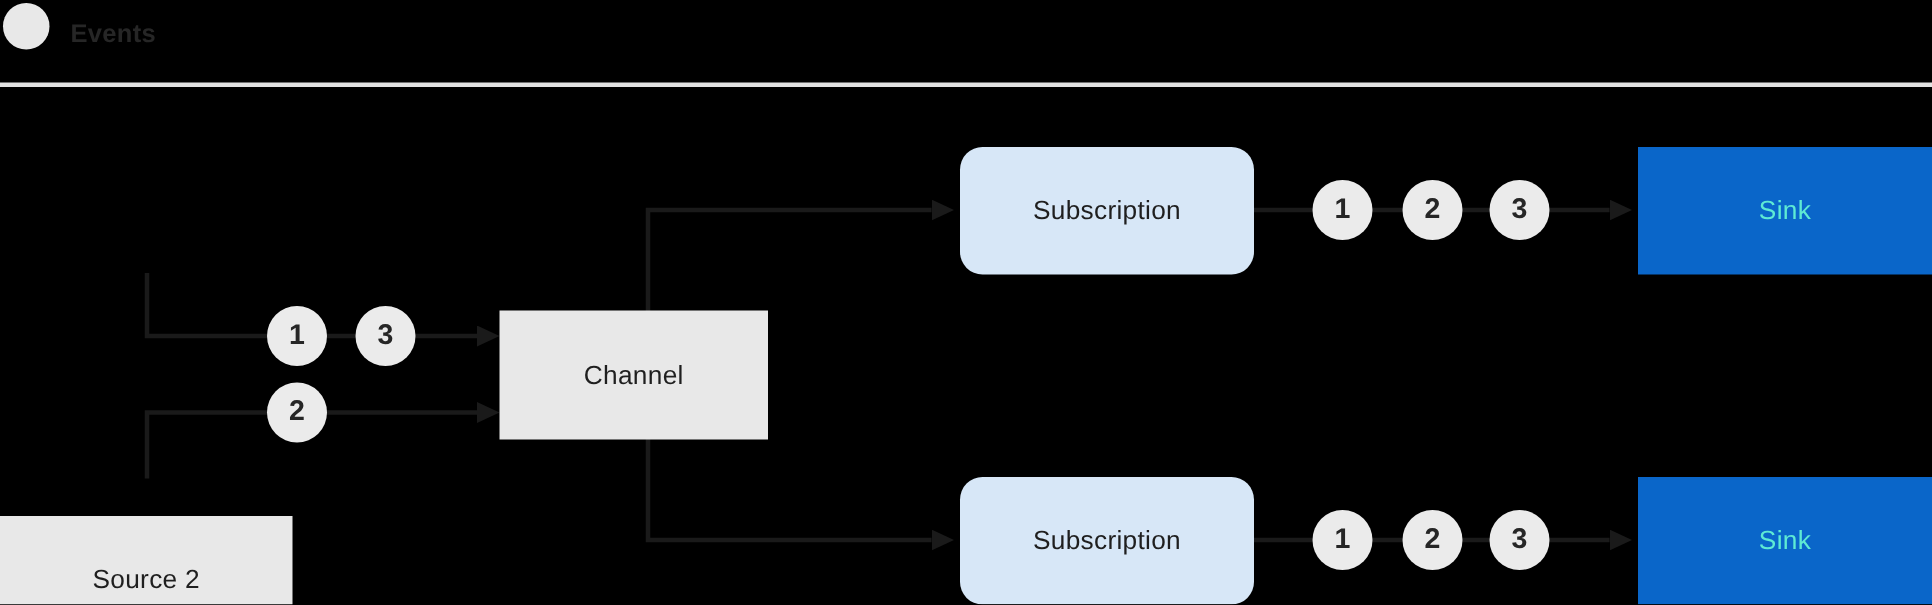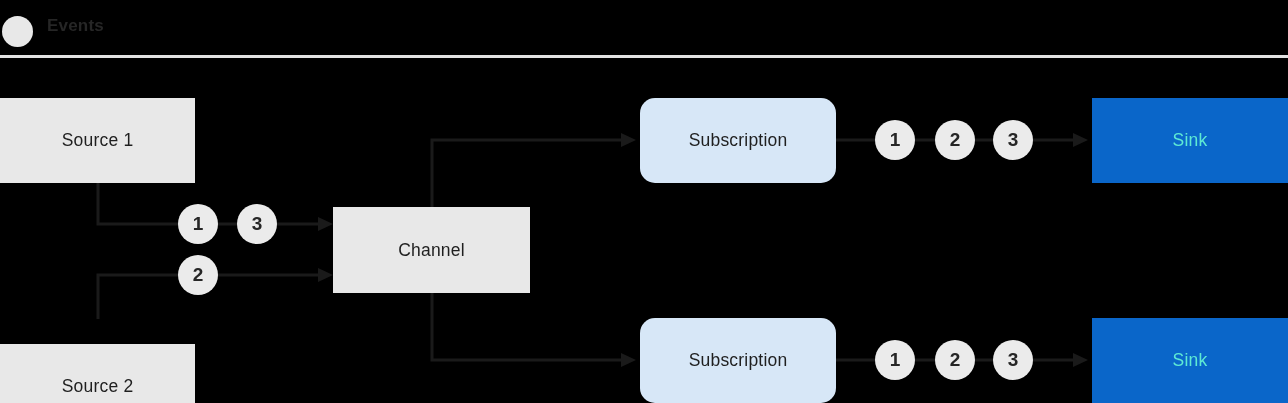--- a/index.html
+++ b/index.html
@@ -13,23 +13,23 @@
     height: 403px;
     background: #000000;
     overflow: hidden;
     font-family: "Liberation Sans", sans-serif;
   }
 
   
   .legend {
     position: absolute;
     left: 2px;
-    top: 16px;
+    top: 2px;
     display: flex;
-    align-items: flex-start;
+    align-items: flex-end;
     gap: 14px;
   }
   .legend-swatch {
     width: 31px;
     height: 31px;
     border-radius: 50%;
     background: #e8e8e8;
   }
   .legend-label {
     font-size: 17px;
@@ -71,21 +71,21 @@
     font-size: 17.5px;
     color: #1f1f1f;
     letter-spacing: 0.2px;
   }
   .node.gray  { background: #e8e8e8; }
   .node.blue-light { background: #d7e7f7; border-radius: 15px; }
   .node.blue  { background: #0a66c9; color: #5eead4; }
 
   .src1 { left: 0;      top: 98px;  width: 195px; height: 85px; }
   .src2 { left: 0;      top: 328px; width: 195px; height: 85px; margin-top: 16px; }
-  .chan { left: 333px;  top: 207px; width: 197px; height: 86px; }
+  .chan { left: 333px;  top: 207px; width: 179px; height: 86px; }
   .sub1 { left: 640px;  top: 98px;  width: 196px; height: 85px; }
   .sub2 { left: 640px;  top: 318px; width: 196px; height: 85px; }
   .sink1{ left: 1092px; top: 98px;  width: 196px; height: 85px; }
   .sink2{ left: 1092px; top: 318px; width: 196px; height: 85px; }
 
   
   .badge {
     position: absolute;
     z-index: 3;
     width: 40px;
@@ -121,21 +121,20 @@
       </marker>
     </defs>
     <path class="wire" d="M98,182 L98,224 L318,224" marker-end="url(#arrow)"></path>
     <path class="wire" d="M98,319 L98,275 L318,275" marker-end="url(#arrow)"></path>
     <path class="wire" d="M432,208 L432,140 L621,140" marker-end="url(#arrow)"></path>
     <path class="wire" d="M432,292 L432,360 L621,360" marker-end="url(#arrow)"></path>
     <path class="wire" d="M836,140 L1073,140" marker-end="url(#arrow)"></path>
     <path class="wire" d="M836,360 L1073,360" marker-end="url(#arrow)"></path>
   </svg>
 
-  <div class="node gray src1">Source 1</div>
   <div class="node gray src2">Source 2</div>
   <div class="node gray chan">Channel</div>
   <div class="node blue-light sub1">Subscription</div>
   <div class="node blue-light sub2">Subscription</div>
   <div class="node blue sink1">Sink</div>
   <div class="node blue sink2">Sink</div>
 
   <div class="badge" style="left:198px; top:224px;">1</div>
   <div class="badge" style="left:257px; top:224px;">3</div>
 

